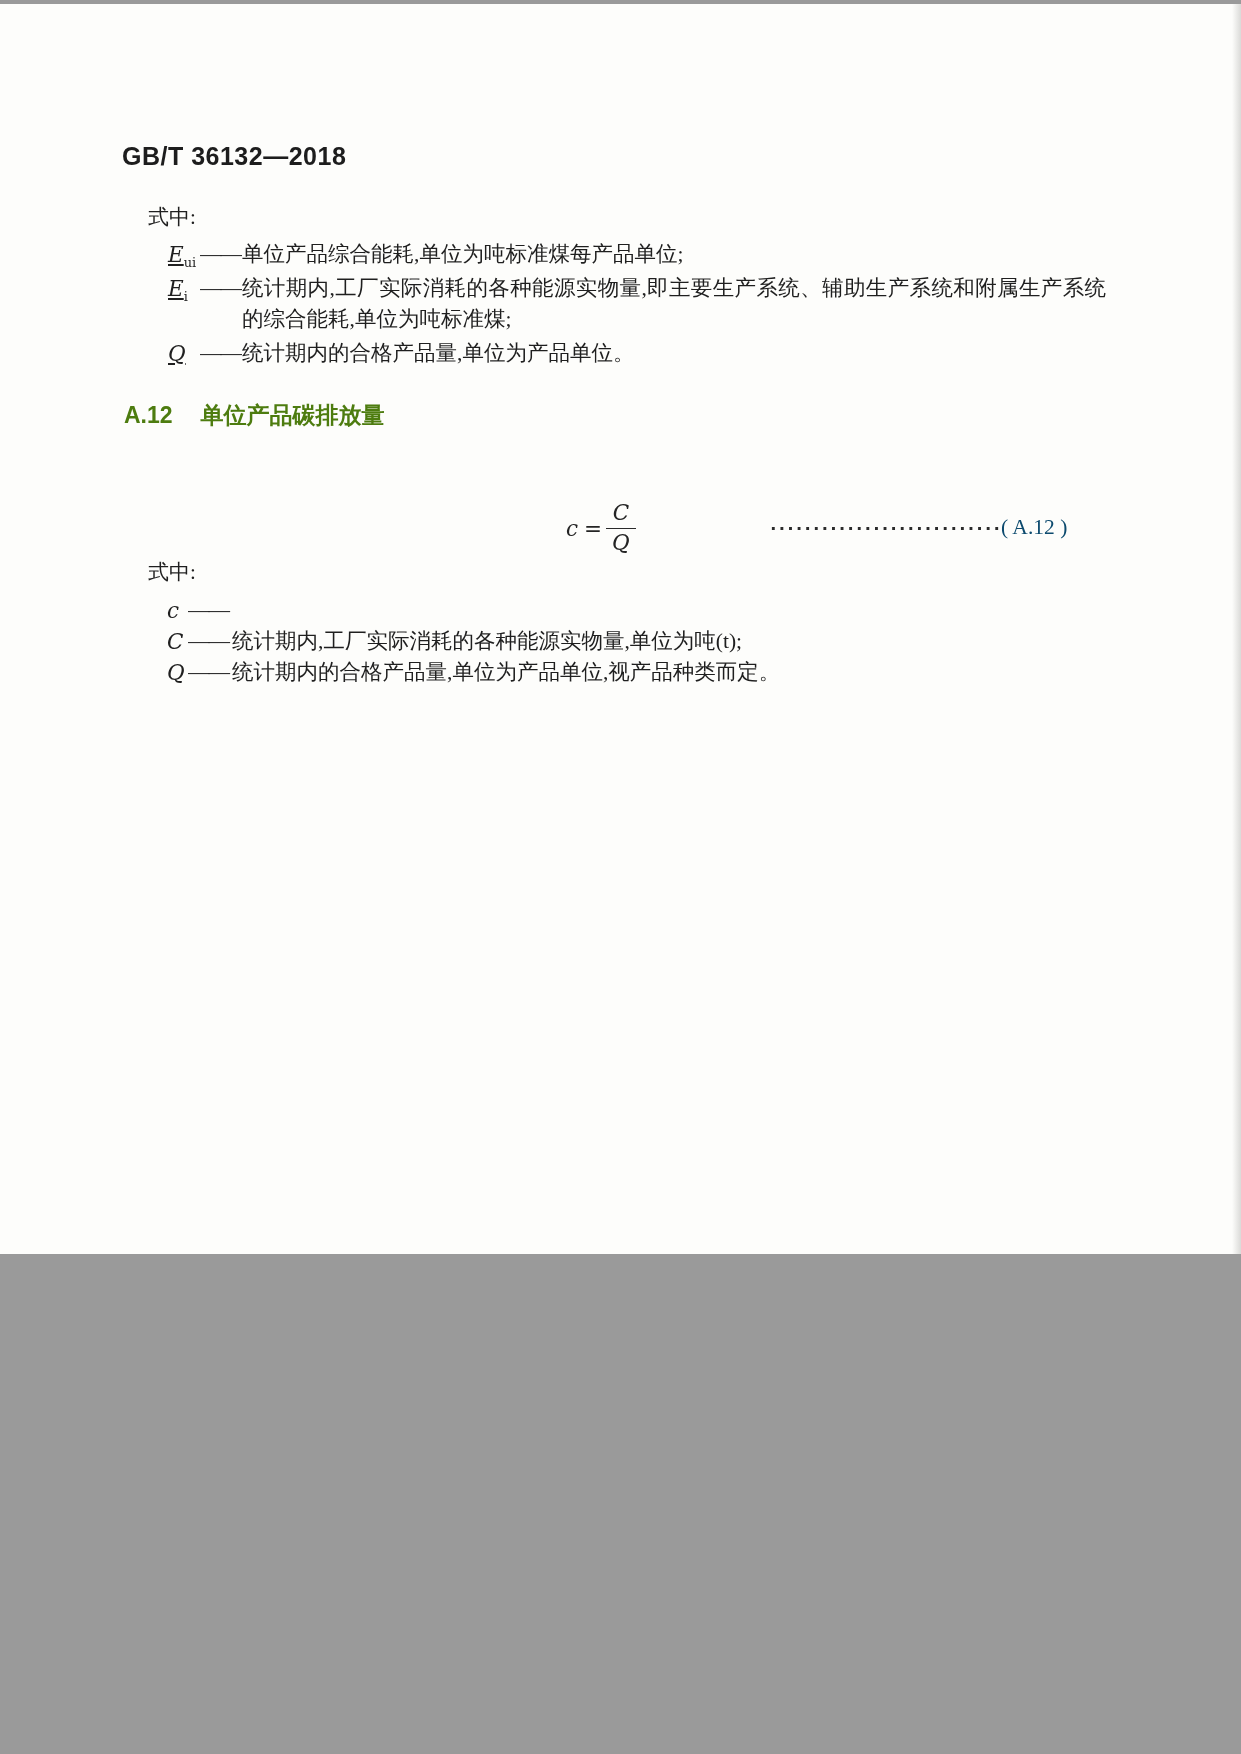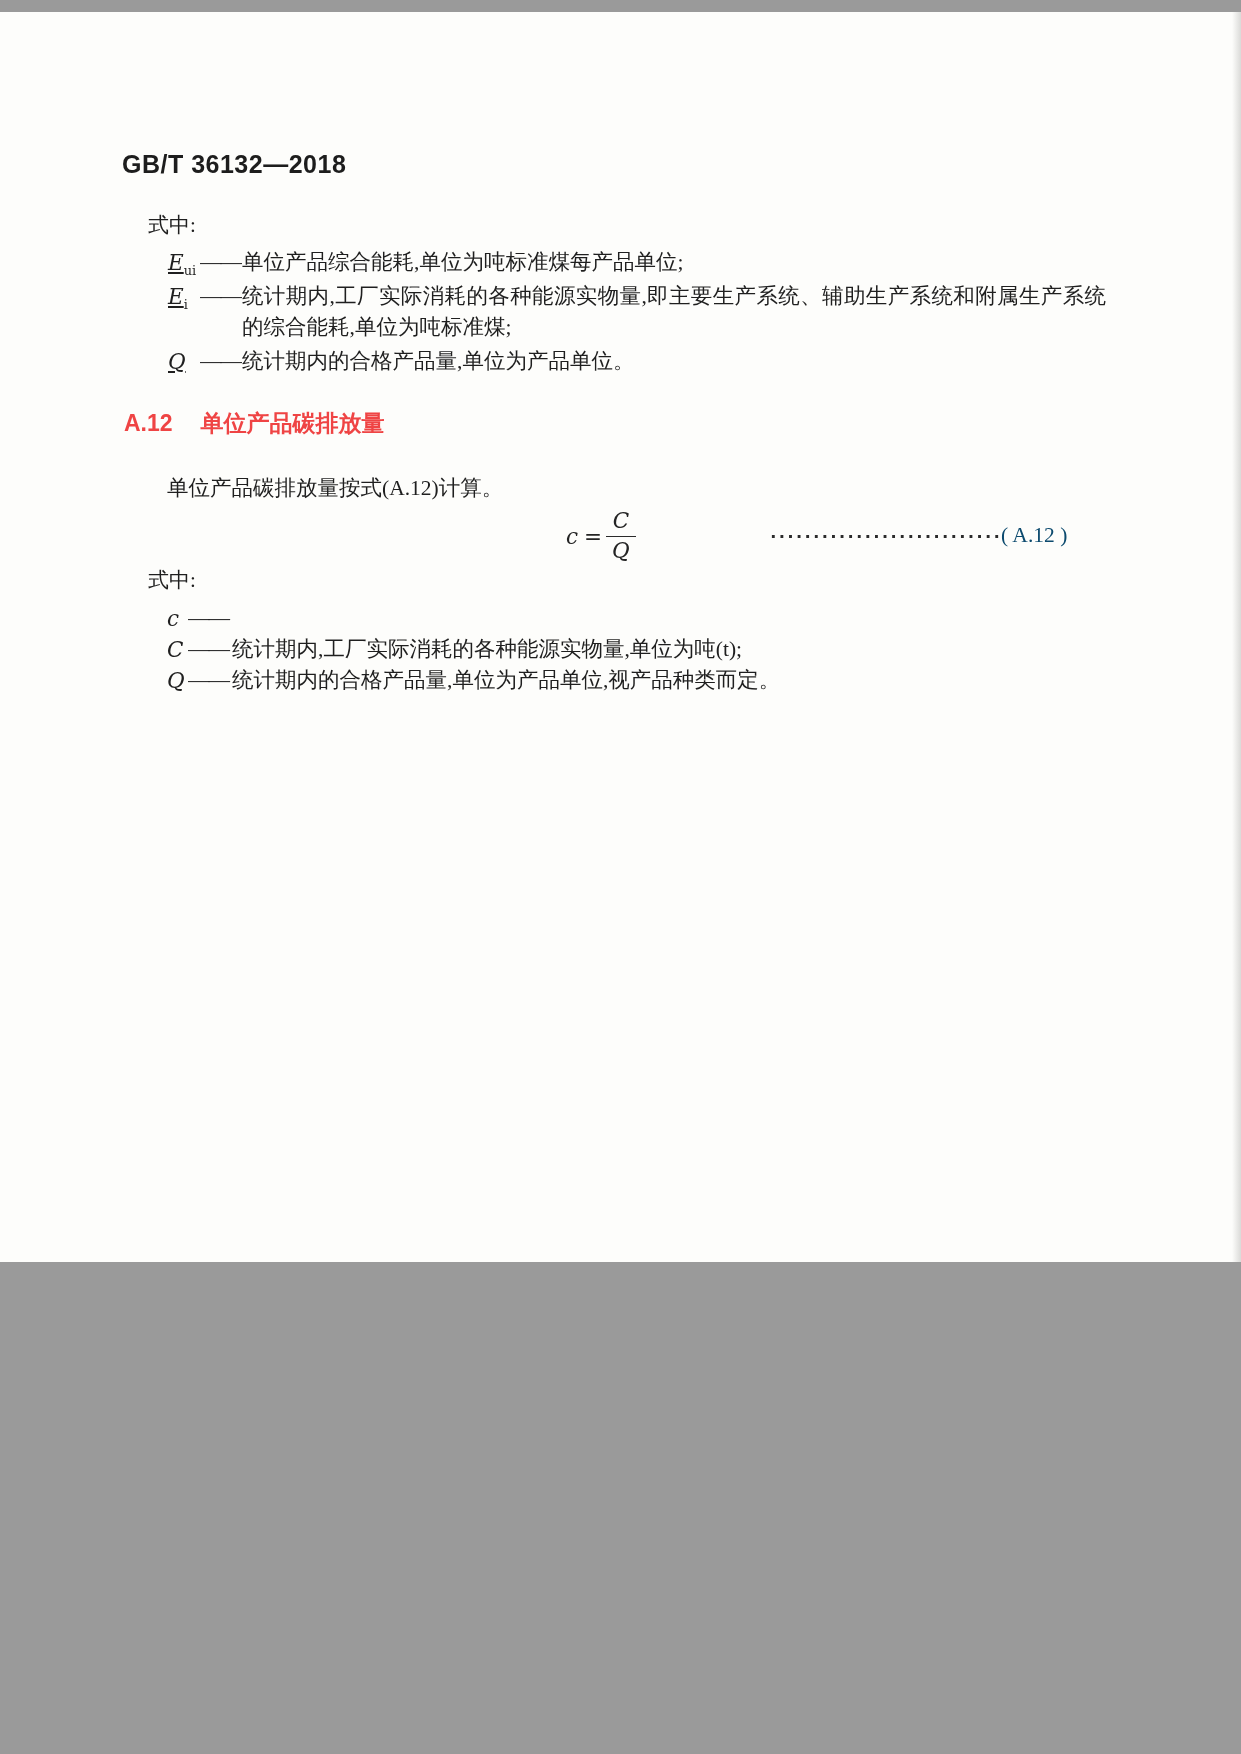--- a/index.html
+++ b/index.html
@@ -1,19 +1,19 @@
 <!DOCTYPE html>
 <html><head>
 <meta charset="utf-8">
 <style>
   html,body{margin:0;padding:0;background:#9a9a9a;}
   .page{
     position:relative;
     width:1241px;height:1250px;
-    margin:12px auto;
+    margin:4px auto;
     background:#fdfdfb;
     overflow:hidden;
     color:#222;
     font-family:"Liberation Serif","DejaVu Serif",serif;
   }
   
   .page::after{
     content:"";
     position:absolute;right:0;top:0;width:9px;height:100%;
     background:linear-gradient(to left, rgba(60,60,55,0.18), rgba(60,60,55,0));
@@ -52,21 +52,21 @@
   .defs-1 .def-dash{width:42px;}
   .defs-2 .def-dash{width:44px;}
   .def-text{
     width:864px;
     text-align:justify;
     text-justify:inter-ideograph;
   }
   .sec-heading{
     position:absolute;left:124px;top:396px;
     font-family:"Liberation Sans","DejaVu Sans",sans-serif;
-    font-weight:bold;font-size:23px;color:#ef4444;
+    font-weight:bold;font-size:23px;color:#4d7c0f;
   }
   .sec-heading .sec-num{margin-right:28px;}
   .intro{
     position:absolute;left:167px;top:461px;
     font-size:21.5px;color:#1f1f1f;
   }
   .formula{
     position:absolute;left:566px;top:497px;height:54px;
     display:flex;align-items:center;
     font-size:21.5px;color:#242424;
@@ -118,21 +118,20 @@
       <span class="def-sym"><span>Q</span><sub></sub></span>
       <span class="def-dash">——</span>
       <span class="def-text">统计期内的合格产品量,单位为产品单位。</span>
     </div>
   </div>
 
   <div class="sec-heading">
     <span class="sec-num">A.12</span><span>单位产品碳排放量</span>
   </div>
 
-  <div class="intro">单位产品碳排放量按式(A.12)计算。</div>
 
   <div class="formula">
     <span class="f-var">c</span>
     <span class="f-eq">=</span>
     <span class="frac">
       <span class="num f-var">C</span>
       <span class="den f-var">Q</span>
     </span>
   </div>
   <div class="eq-leader"></div>

